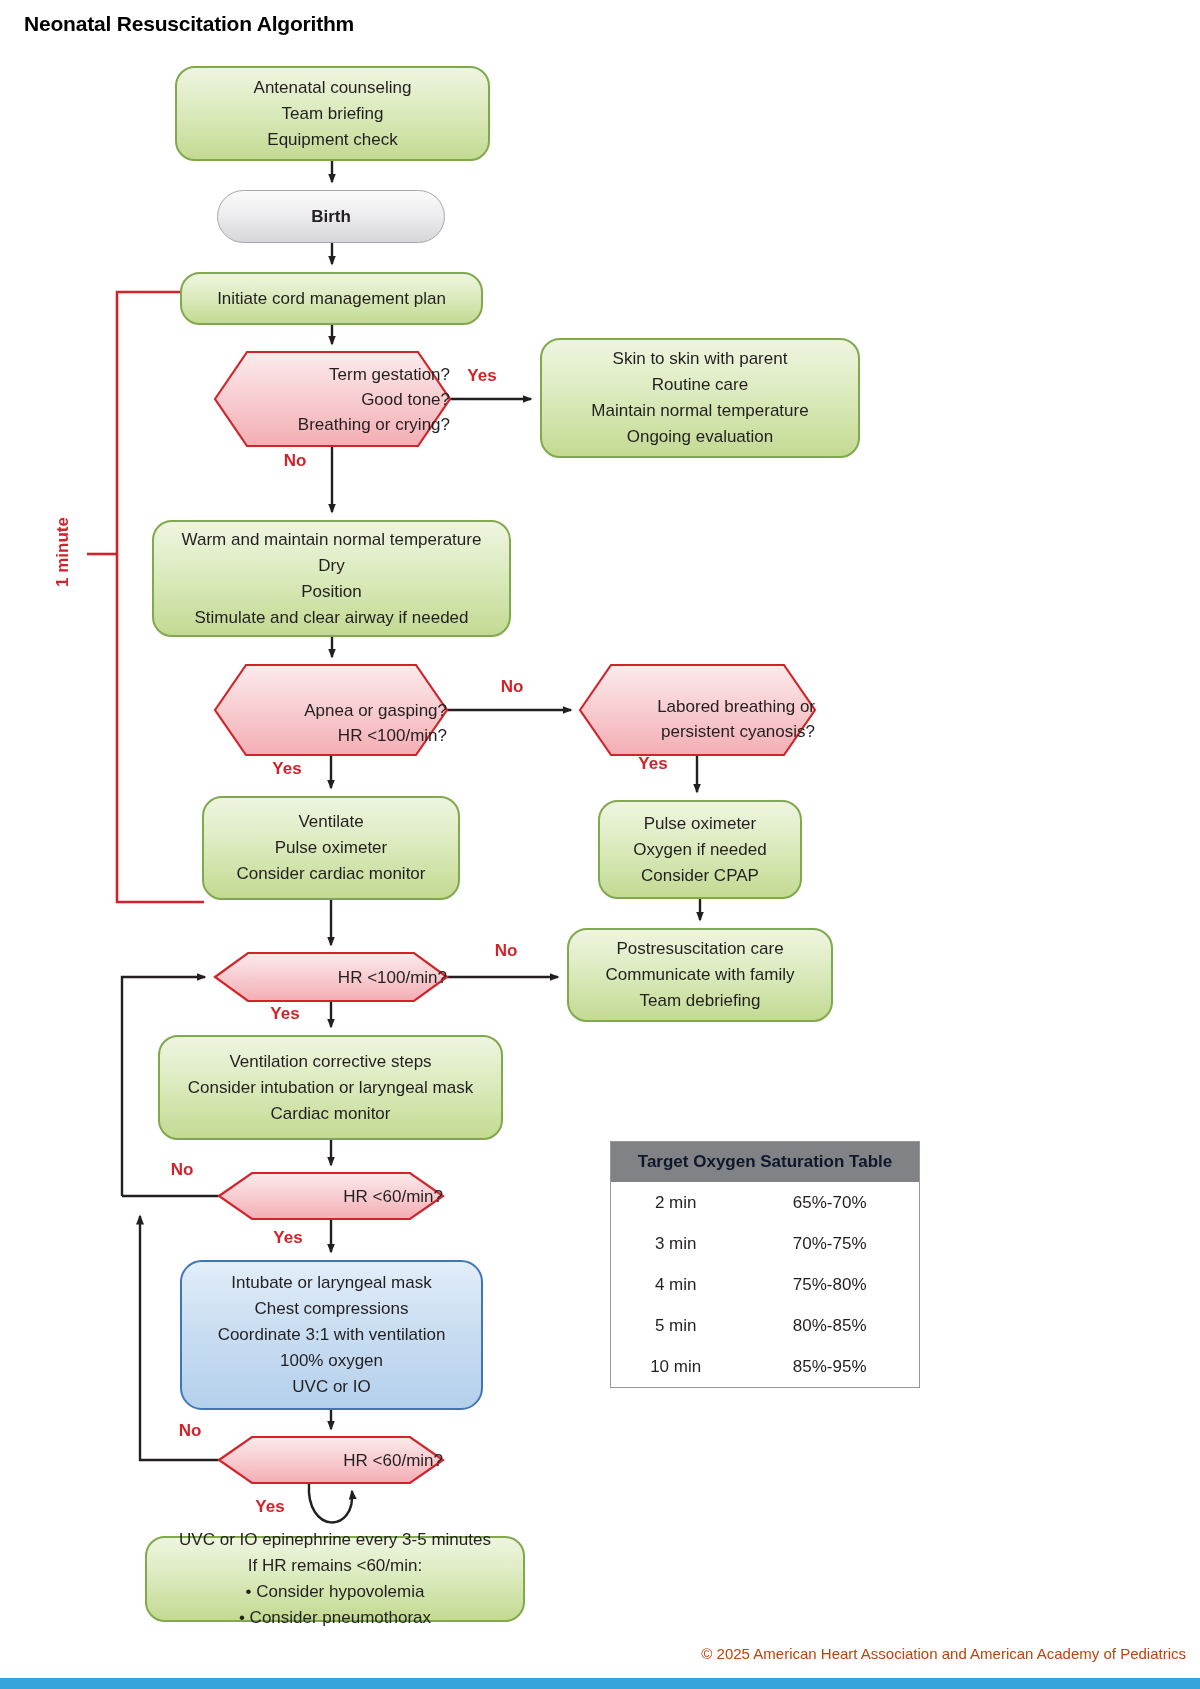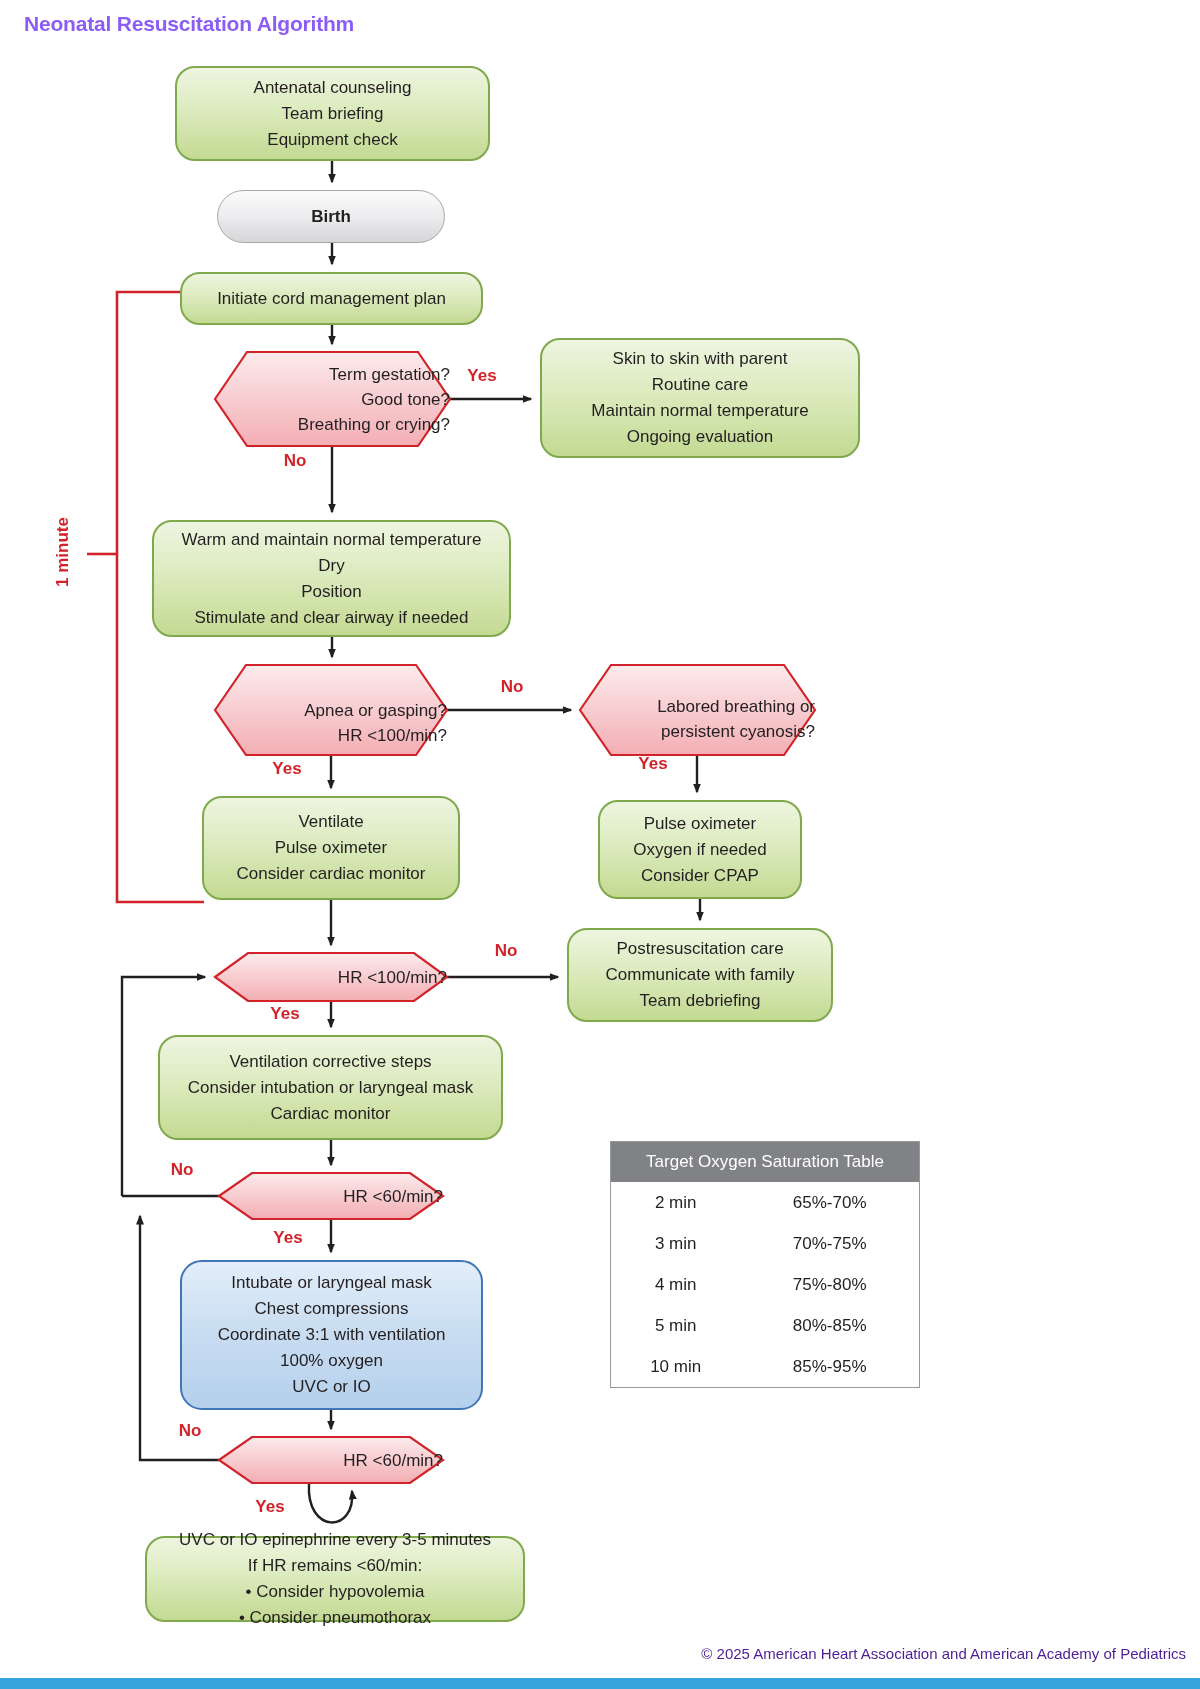--- a/index.html
+++ b/index.html
@@ -5,21 +5,21 @@
   html,body{margin:0;padding:0;}
   body{
     width:1200px;height:1689px;position:relative;background:#ffffff;
     font-family:"Liberation Sans","DejaVu Sans",sans-serif;
     color:#231f20;overflow:hidden;
   }
   .stage{position:absolute;inset:0;width:1200px;height:1689px;}
   svg.connectors{position:absolute;left:0;top:0;width:1200px;height:1689px;}
   .page-title{
     position:absolute;left:24px;top:12px;font-size:21px;font-weight:700;
-    letter-spacing:-0.2px;color:#8b5cf6;
+    letter-spacing:-0.2px;color:#000000;
   }
   .node{
     position:absolute;display:flex;flex-direction:column;align-items:center;
     justify-content:center;text-align:center;font-size:17px;line-height:26px;
     color:#231f20;box-sizing:border-box;padding:4px 8px;
   }
   .node-green{
     background:linear-gradient(180deg,#eef5e0 0%,#dcebbf 45%,#c3da92 100%);
     border:2px solid #7fa94c;border-radius:20px;
   }
@@ -42,31 +42,31 @@
   }
   .one-minute{
     position:absolute;transform:translate(-50%,-50%) rotate(-90deg);
     font-size:17px;font-weight:700;color:#d2232a;white-space:nowrap;
   }
   .sat-table{
     position:absolute;left:610px;top:1141px;width:310px;
     border:1.5px solid #97989b;background:#ffffff;box-sizing:border-box;
   }
   .sat-table .hdr{
-    background:#808285;color:#ffffff;font-weight:400;font-size:17px;
+    background:#808285;color:#0f172a;font-weight:700;font-size:17px;
     height:40px;display:flex;align-items:center;justify-content:center;
     text-align:left;
   }
   .sat-table .row{
     display:grid;grid-template-columns:42% 58%;height:41px;align-items:center;
     font-size:17px;color:#231f20;
   }
   .sat-table .row span{text-align:center;display:block;}
   .copyright{
-    position:absolute;right:14px;top:1645px;font-size:15px;color:#4c1d95;
+    position:absolute;right:14px;top:1645px;font-size:15px;color:#c2410c;
   }
   .bottom-bar{
     position:absolute;left:0;top:1678px;width:1200px;height:11px;
     background:#35a3dc;
   }
 </style>
 </head>
 <body>
 
 <div class="stage">

